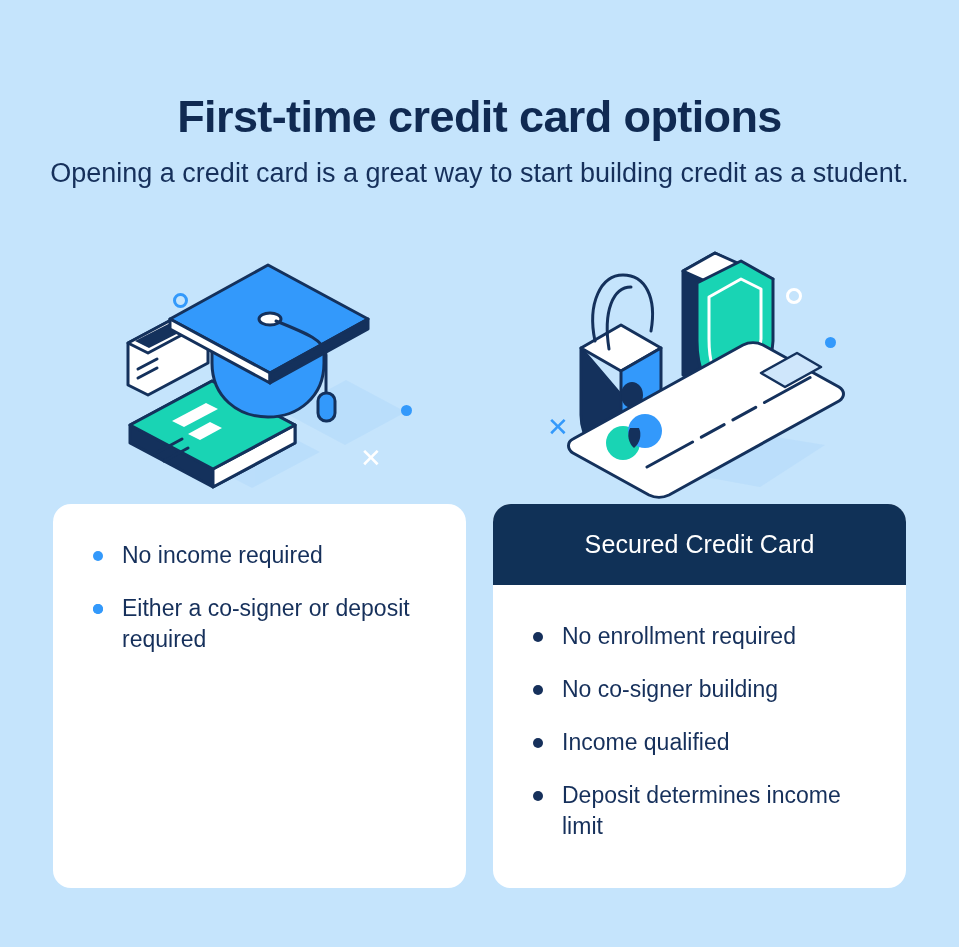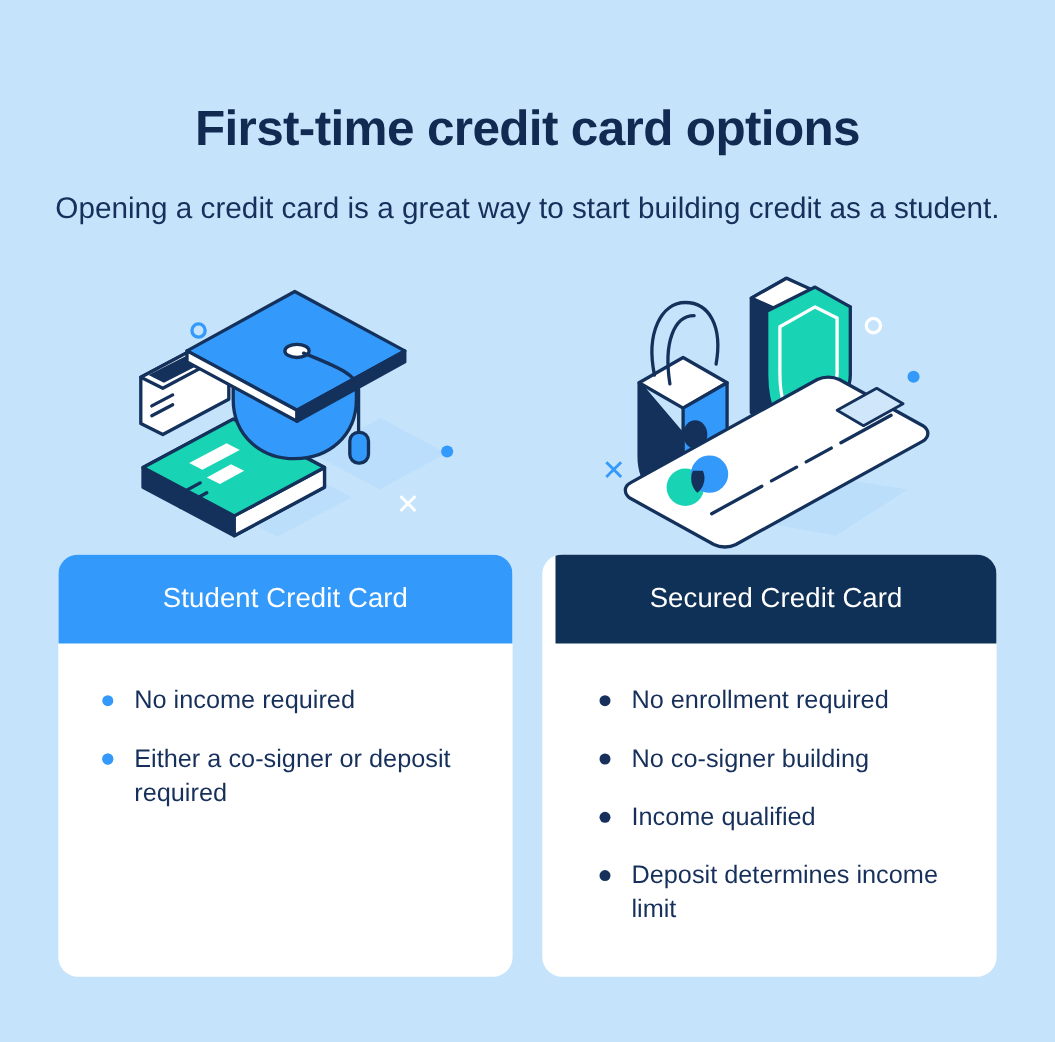--- a/index.html
+++ b/index.html
@@ -28,21 +28,21 @@
     width: 959px;
     text-align: center;
     font-size: 45px;
     font-weight: bold;
     letter-spacing: -0.6px;
     color: #102a52;
     line-height: 1.2;
   }
   .subhead {
     position: absolute;
-    top: 144px;
+    top: 128px;
     left: 0;
     width: 959px;
     text-align: center;
     font-size: 27px;
     color: #16305b;
     line-height: 1.37;
     font-weight: 400;
   }
 
   
@@ -78,21 +78,21 @@
     position: absolute;
     top: 504px;
     width: 413px;
     height: 384px;
     border-radius: 18px;
     background: #ffffff;
     overflow: hidden;
     box-sizing: border-box;
   }
   .card-left  { left: 53px;  }
-  .card-right { left: 493px; padding-left: 12px; }
+  .card-right { left: 493px; }
 
   .card-header {
     height: 81px;
     display: flex;
     align-items: center;
     justify-content: center;
     color: #ffffff;
     font-size: 25px;
     font-weight: 400;
     letter-spacing: 0.1px;
@@ -213,23 +213,20 @@
         <path d="M105 183 a17 17 0 0 0 4 20 a17 17 0 0 0 5 -20 z" fill="#14315c"></path>
       </g>
     </svg>
   </div>
 
   <div class="deco ring ring-white" style="left:786px; top:288px;"></div>
   <div class="deco dot-blue" style="left:825px; top:337px;"></div>
   <div class="deco xmark x-blue" style="left:547px; top:414px;">✕</div>
 
   <div class="card card-left">
-    <div class="card-header hdr-blue">
-      <span>Student Credit Card</span>
-    </div>
     <div class="card-body">
       <ul class="bullets dots-blue">
         <li>
           <span class="bullet-dot"></span>
           <span>No income required</span>
         </li>
         <li>
           <span class="bullet-dot"></span>
         </li>
         <li>

